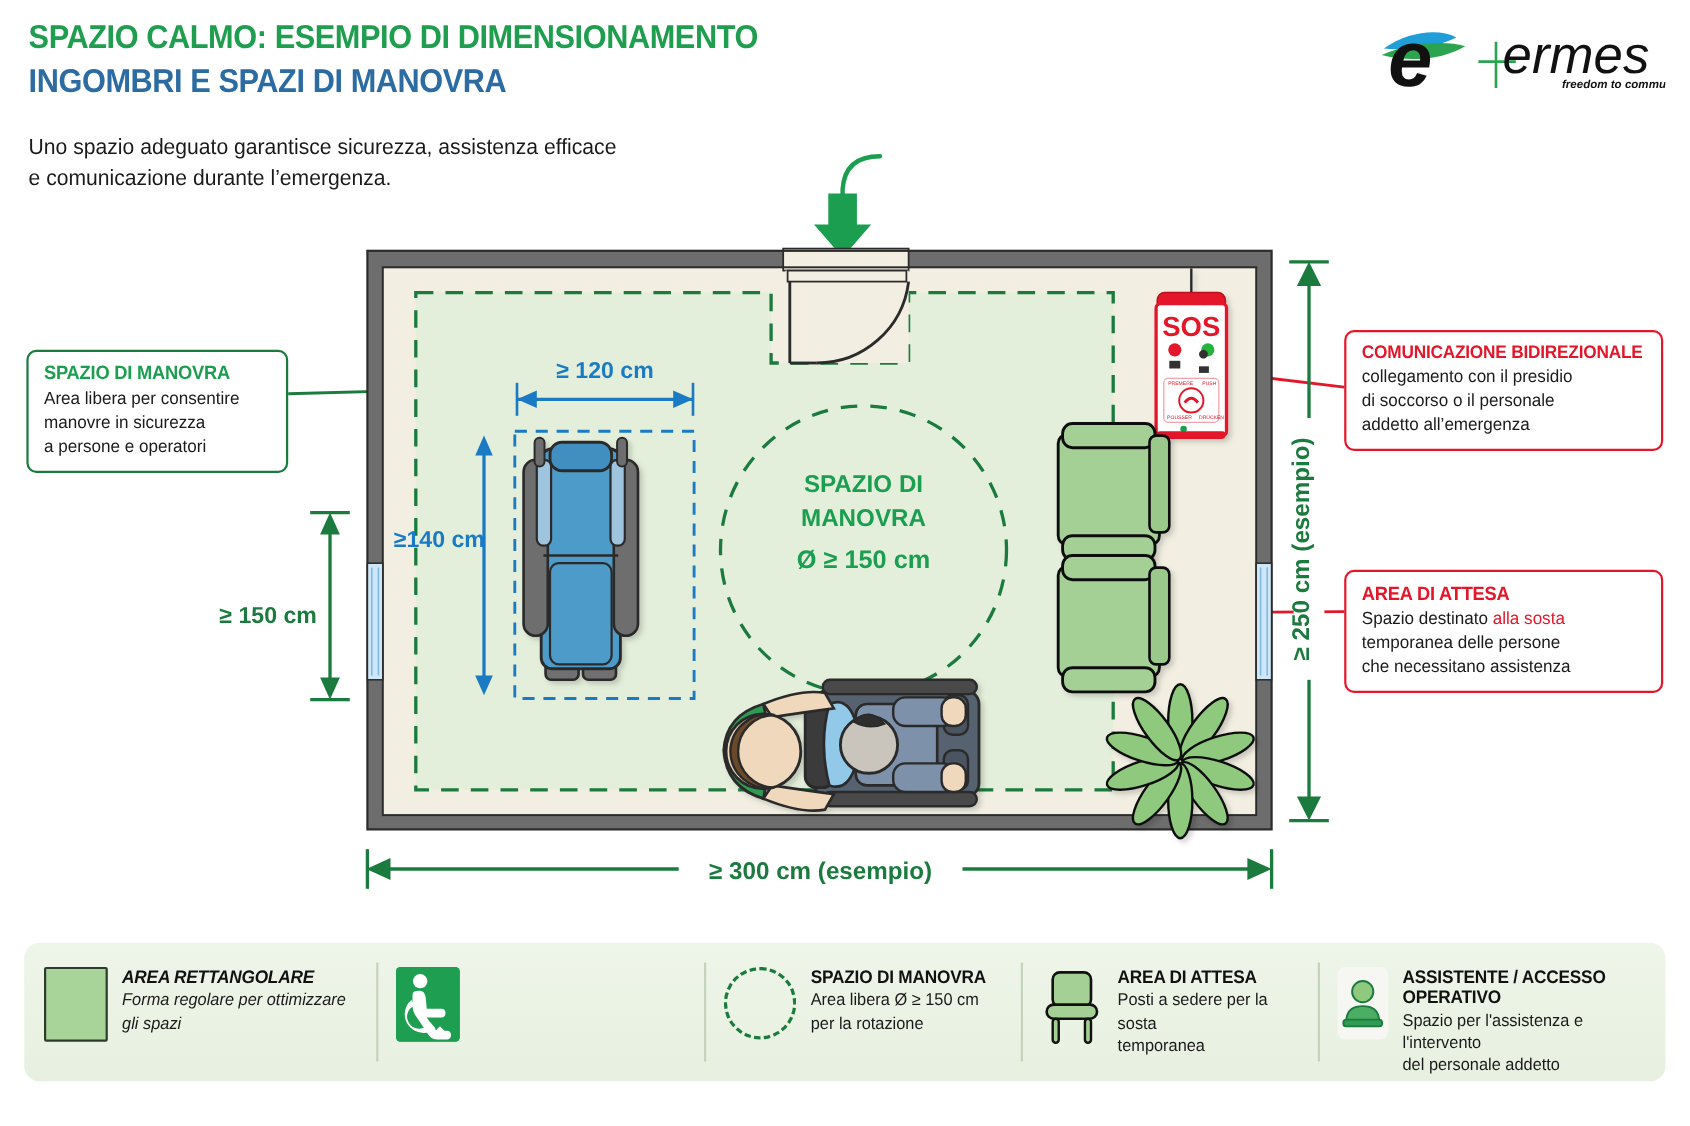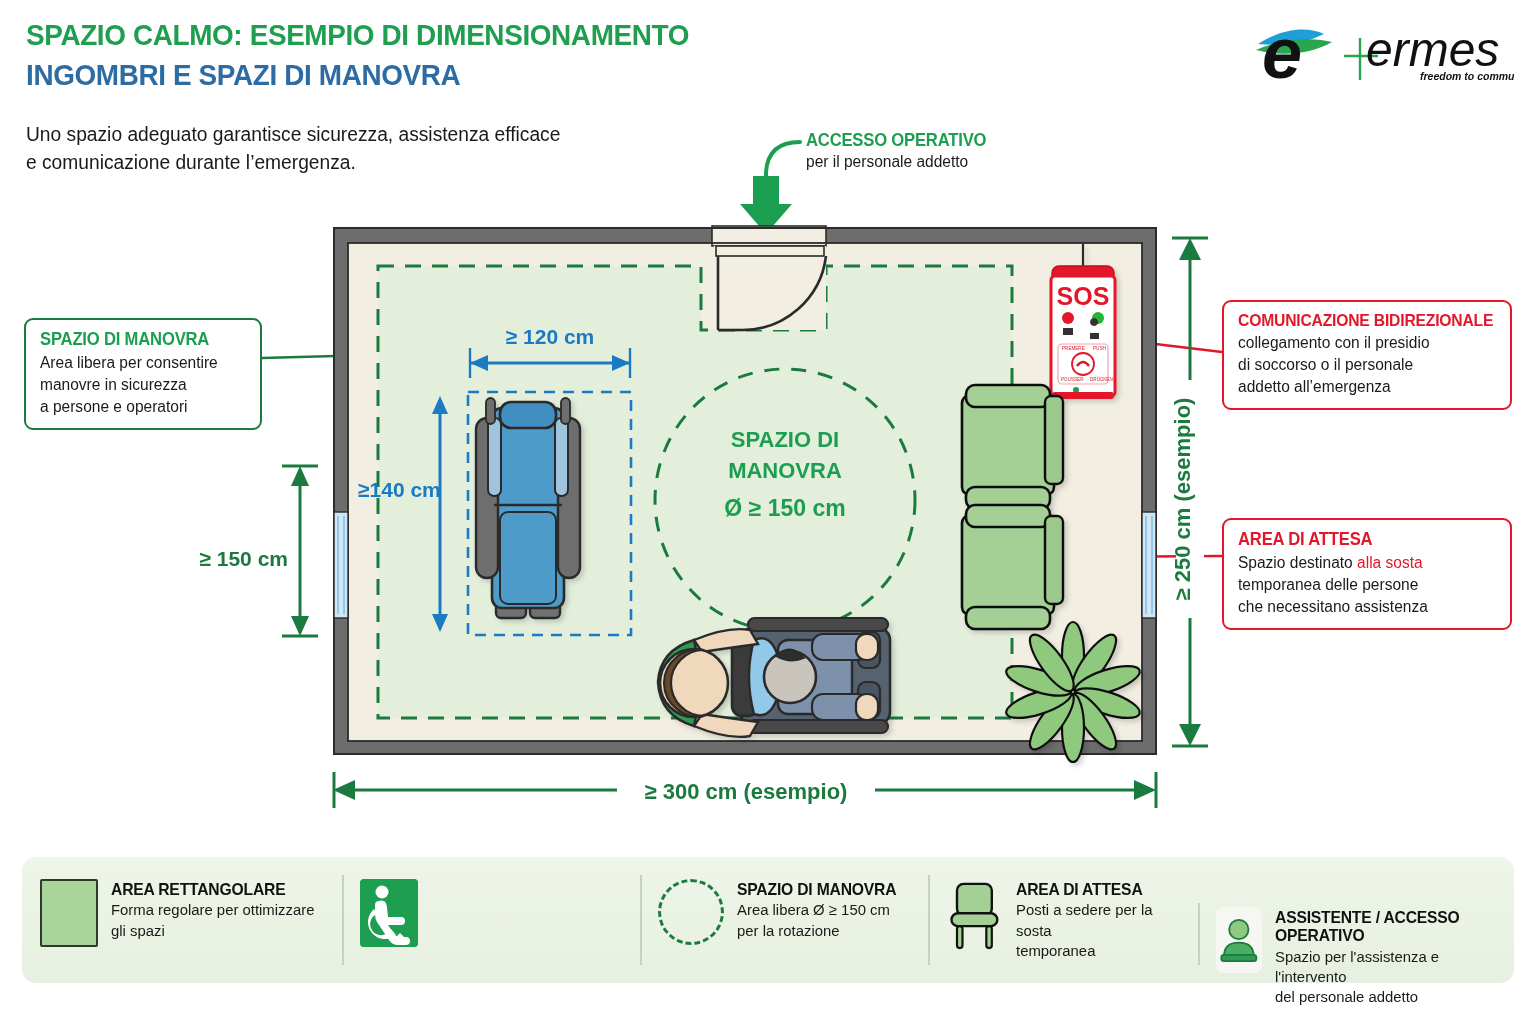--- a/index.html
+++ b/index.html
@@ -112,24 +112,20 @@
   <svg class="logo" viewBox="0 0 266 80">
     <path d="M10 34 C34 18 60 16 76 24 C60 32 36 37 10 34 Z" fill="#1f9ed8"></path>
     <path d="M8 40 C36 28 66 27 84 32 C64 44 34 47 8 40 Z" fill="#2aa44f"></path>
     <text x="14" y="68" font-family="Liberation Sans, sans-serif" font-size="72" font-weight="bold" font-style="italic" fill="#111">e</text>
     <line x1="96" y1="46" x2="130" y2="46" stroke="#2aa44f" stroke-width="2.4"></line>
     <line x1="112" y1="28" x2="112" y2="70" stroke="#2aa44f" stroke-width="2.4"></line>
     <text x="118" y="56" font-family="Liberation Sans, sans-serif" font-size="48" font-style="italic" fill="#111">ermes</text>
     <text x="172" y="70" font-family="Liberation Sans, sans-serif" font-size="10.5" font-style="italic" font-weight="bold" fill="#111">freedom to communicate</text>
   </svg>
 
-  <div class="access-label">
-    <div class="c-head">ACCESSO OPERATIVO</div>
-    <div class="c-body">per il personale addetto</div>
-  </div>
 
   <div class="callout green" style="left:24px; top:318px; width:238px;">
     <div class="c-head">SPAZIO DI MANOVRA</div>
     <div class="c-body">Area libera per consentire
 manovre in sicurezza
 a persone e operatori</div>
   </div>
 
   <div class="callout red" style="left:1222px; top:300px; width:290px;">
     <div class="c-head" style="font-size:16.5px;">COMUNICAZIONE BIDIREZIONALE</div>
@@ -365,21 +361,21 @@
       <path d="M1190 746 l-11 -22 h22 z" fill="#1b7a3e"></path>
       <line x1="1172" y1="238" x2="1208" y2="238" stroke="#1b7a3e" stroke-width="3"></line>
       <line x1="1172" y1="746" x2="1208" y2="746" stroke="#1b7a3e" stroke-width="3"></line>
       <rect x="1176" y="380" width="28" height="238" fill="#ffffff"></rect>
     </g>
     <text class="dimtxt" x="1190" y="499" text-anchor="middle" font-size="22" fill="#1b7a3e" transform="rotate(-90 1190 499)">≥ 250 cm (esempio)</text>
   </svg>
 
   <div class="legend">
 
-    <div class="legend-item" style="width:320px;">
+    <div class="legend-item" style="width:320px;font-style:italic;">
       <div class="swatch-rect"></div>
       <div class="li-text">
         <div class="li-head">AREA RETTANGOLARE</div>
         <div class="li-body">Forma regolare per ottimizzare
 gli spazi</div>
       </div>
     </div>
 
     <div class="legend-item" style="width:298px;">
       <svg class="swatch-icon" viewBox="0 0 58 68">
@@ -409,21 +405,21 @@
         <rect x="12" y="48" width="6" height="24" rx="3" fill="#a4d096" stroke="#111" stroke-width="2.4"></rect>
         <rect x="44" y="48" width="6" height="24" rx="3" fill="#a4d096" stroke="#111" stroke-width="2.4"></rect>
       </svg>
       <div class="li-text">
         <div class="li-head">AREA DI ATTESA</div>
         <div class="li-body">Posti a sedere per la sosta
 temporanea</div>
       </div>
     </div>
 
-    <div class="legend-item" style="width:310px;margin-top:28px;">
+    <div class="legend-item" style="width:310px;">
       <svg class="swatch-assist" viewBox="0 0 52 66">
         <rect x="0" y="0" width="52" height="66" rx="7" fill="#f6f7f2"></rect>
         <circle cx="26" cy="21" r="11" fill="#8fc97e" stroke="#1b7a3e" stroke-width="2"></circle>
         <path d="M9 52 q0 -16 17 -16 q17 0 17 16 z" fill="#4cae63" stroke="#1b7a3e" stroke-width="2"></path>
         <rect x="6" y="50" width="40" height="7" rx="3" fill="#2f9b53" stroke="#1b7a3e" stroke-width="2"></rect>
       </svg>
       <div class="li-text">
         <div class="li-head">ASSISTENTE / ACCESSO
 OPERATIVO</div>
         <div class="li-body">Spazio per l'assistenza e l'intervento

